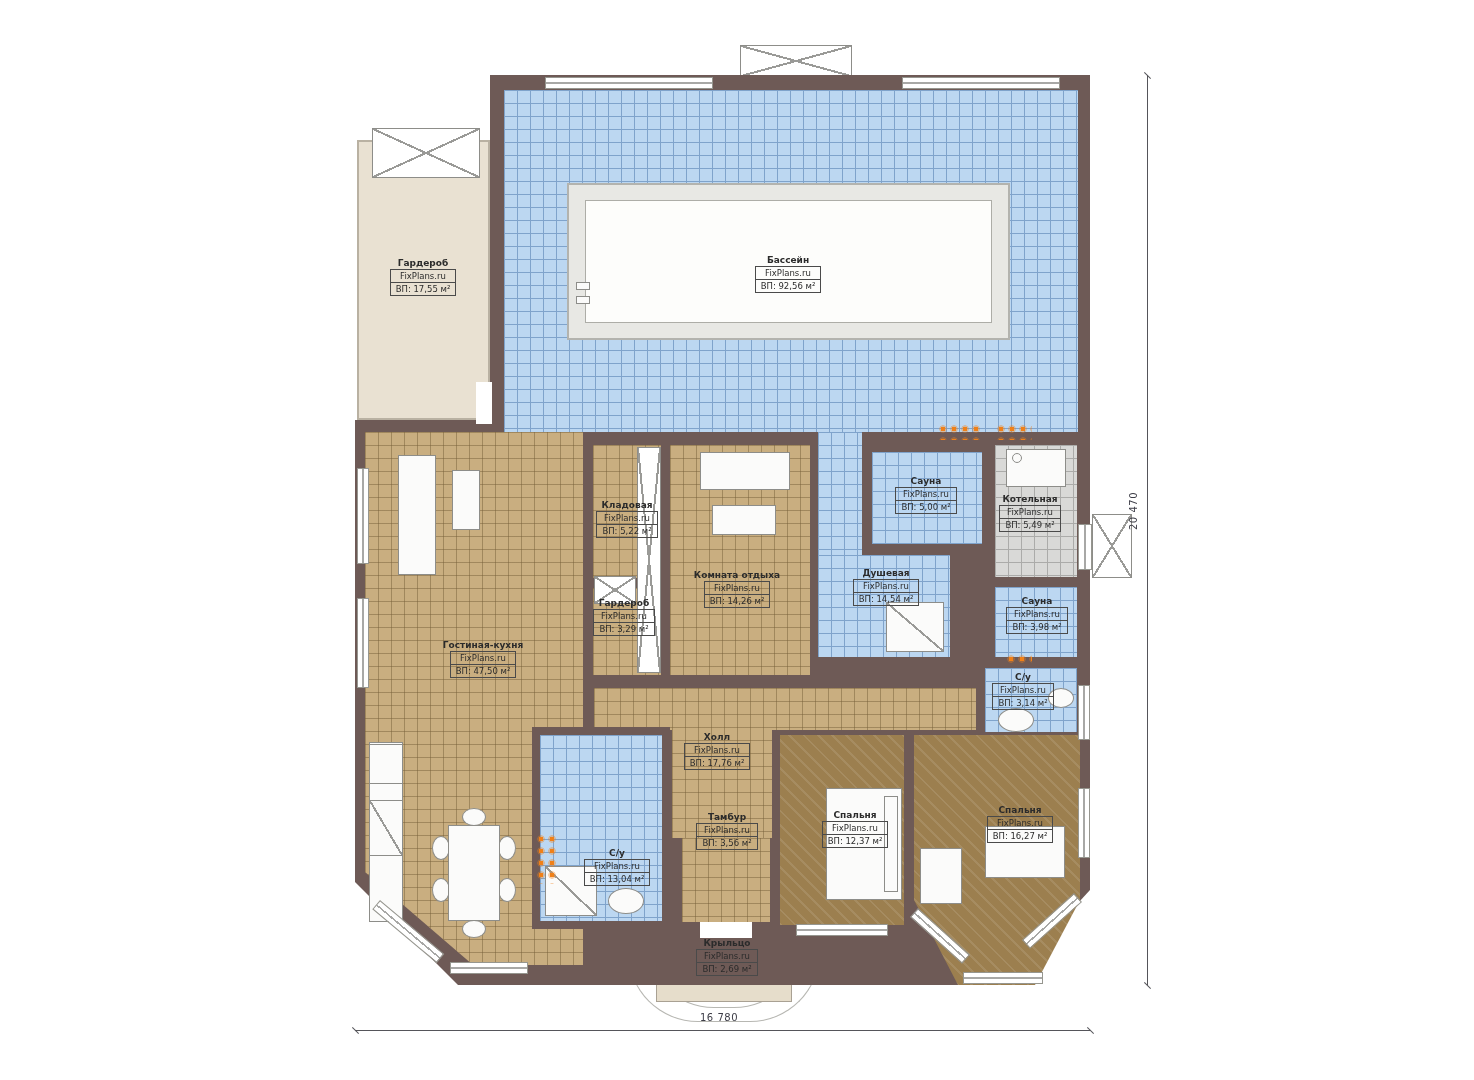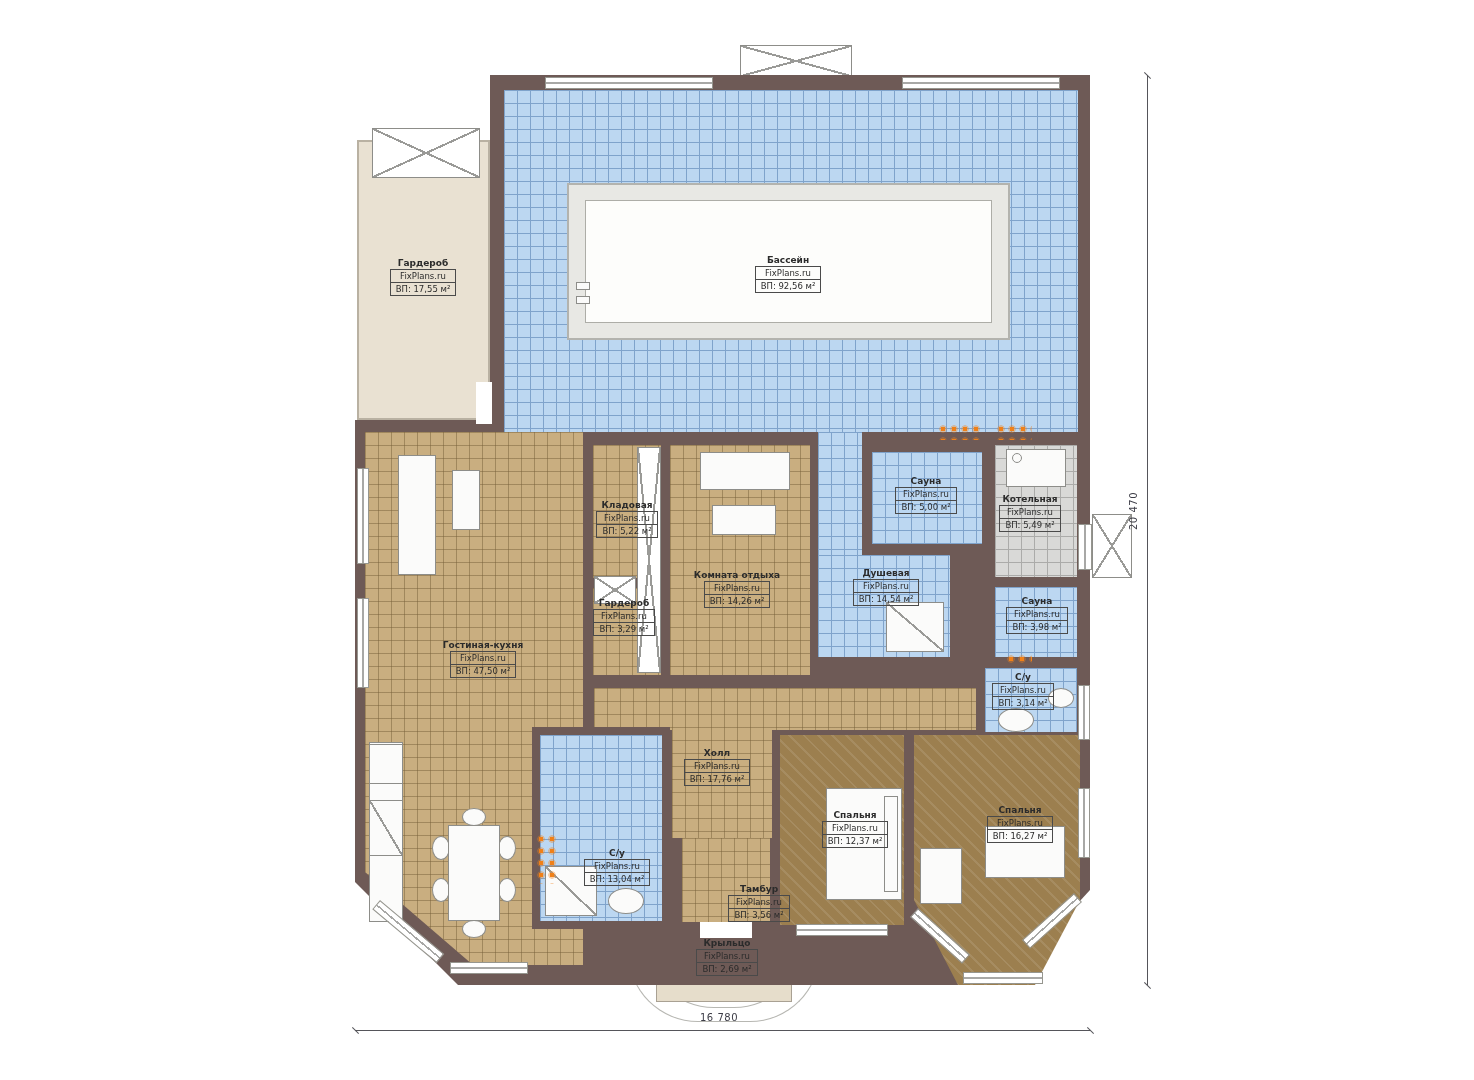--- a/index.html
+++ b/index.html
@@ -199,31 +199,31 @@
   <div class="room-label" style="left:428px;top:640px;width:110px;">
     <div class="rl-name">Гостиная-кухня</div>
     <div class="rl-box"><div class="rl-brand">FixPlans.ru</div>
     <div class="rl-area">ВП: 47,50 м²</div></div>
   </div>
   <div class="room-label" style="left:980px;top:672px;width:86px;">
     <div class="rl-name">С/у</div>
     <div class="rl-box"><div class="rl-brand">FixPlans.ru</div>
     <div class="rl-area">ВП: 3,14 м²</div></div>
   </div>
-  <div class="room-label" style="left:672px;top:748px;width:90px;">
+  <div class="room-label" style="left:672px;top:732px;width:90px;">
     <div class="rl-name">Холл</div>
     <div class="rl-box"><div class="rl-brand">FixPlans.ru</div>
     <div class="rl-area">ВП: 17,76 м²</div></div>
   </div>
   <div class="room-label" style="left:572px;top:848px;width:90px;">
     <div class="rl-name">С/у</div>
     <div class="rl-box"><div class="rl-brand">FixPlans.ru</div>
     <div class="rl-area">ВП: 13,04 м²</div></div>
   </div>
-  <div class="room-label" style="left:682px;top:884px;width:90px;padding-left:32px;">
+  <div class="room-label" style="left:682px;top:812px;width:90px;">
     <div class="rl-name">Тамбур</div>
     <div class="rl-box"><div class="rl-brand">FixPlans.ru</div>
     <div class="rl-area">ВП: 3,56 м²</div></div>
   </div>
   <div class="room-label" style="left:805px;top:810px;width:100px;">
     <div class="rl-name">Спальня</div>
     <div class="rl-box"><div class="rl-brand">FixPlans.ru</div>
     <div class="rl-area">ВП: 12,37 м²</div></div>
   </div>
   <div class="room-label" style="left:968px;top:805px;width:104px;">

